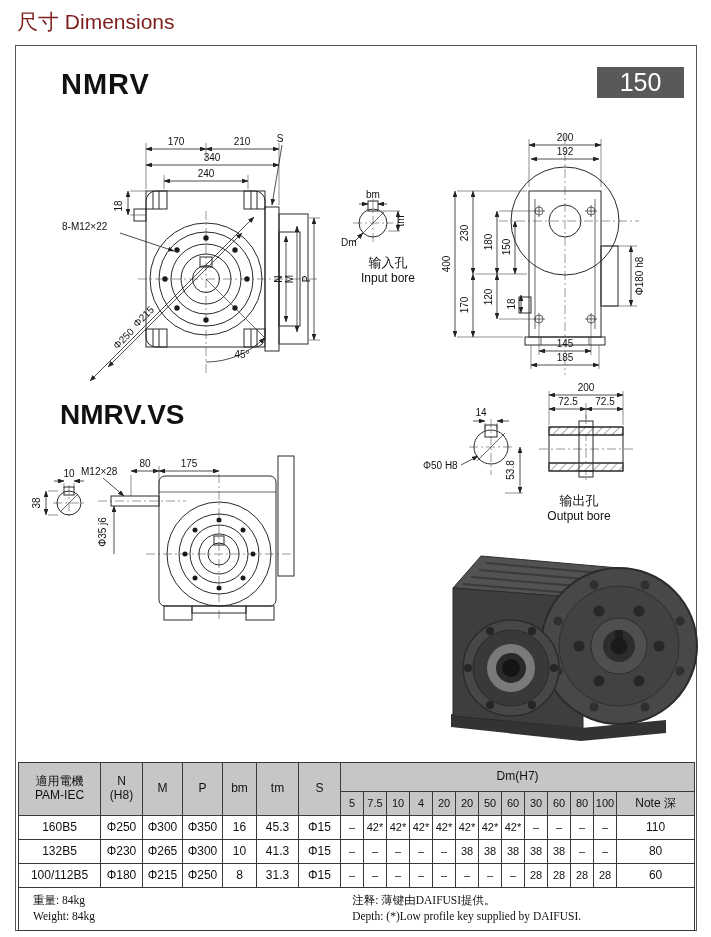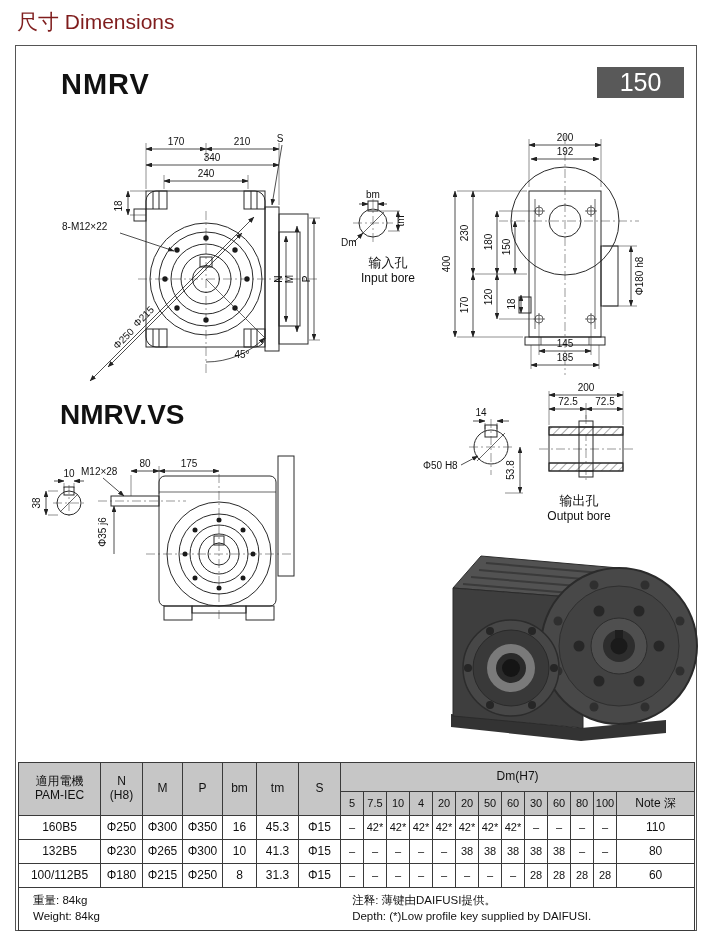--- a/index.html
+++ b/index.html
@@ -25,21 +25,21 @@
   .dot{fill:#1a1a1a;}
   table.spec{position:absolute;left:2px;top:716px;width:676px;border-collapse:collapse;table-layout:fixed;}
   .spec td{border:1px solid #3a3a3a;text-align:center;vertical-align:middle;
            font-size:12px;padding:0;line-height:1.15;}
   .spec thead td{background:#c6c6c6;}
   .spec thead tr.r1 td{height:28px;}
   .spec thead tr.r2 td{height:23px;}
   .spec tbody td{height:23px;margin-top:28px;}
   .spec .sm{font-size:11px;}
   .foot{display:flex;justify-content:space-between;align-items:center;
-        padding:4px 12px 6px 14px;text-align:left;font-size:11.5px;line-height:1.4;}
+        padding:4px 12px 6px 14px;text-align:left;font-size:11.5px;line-height:1.4;font-family:Liberation Serif, serif;}
 </style>
 </head>
 <body>
 
 <div class="heading">尺寸 Dimensions</div>
 
 <div class="page">
 
   <div class="title">NMRV</div>
   <div class="badge">150</div>

